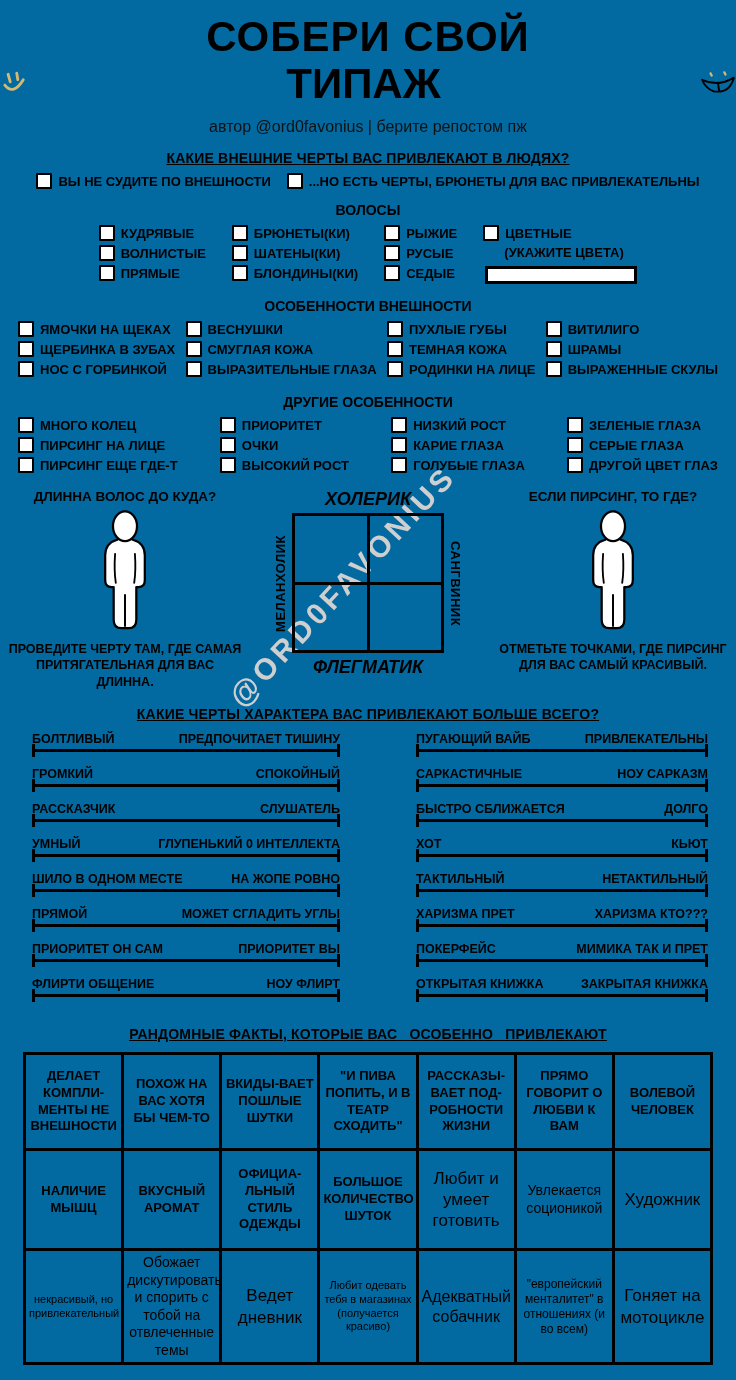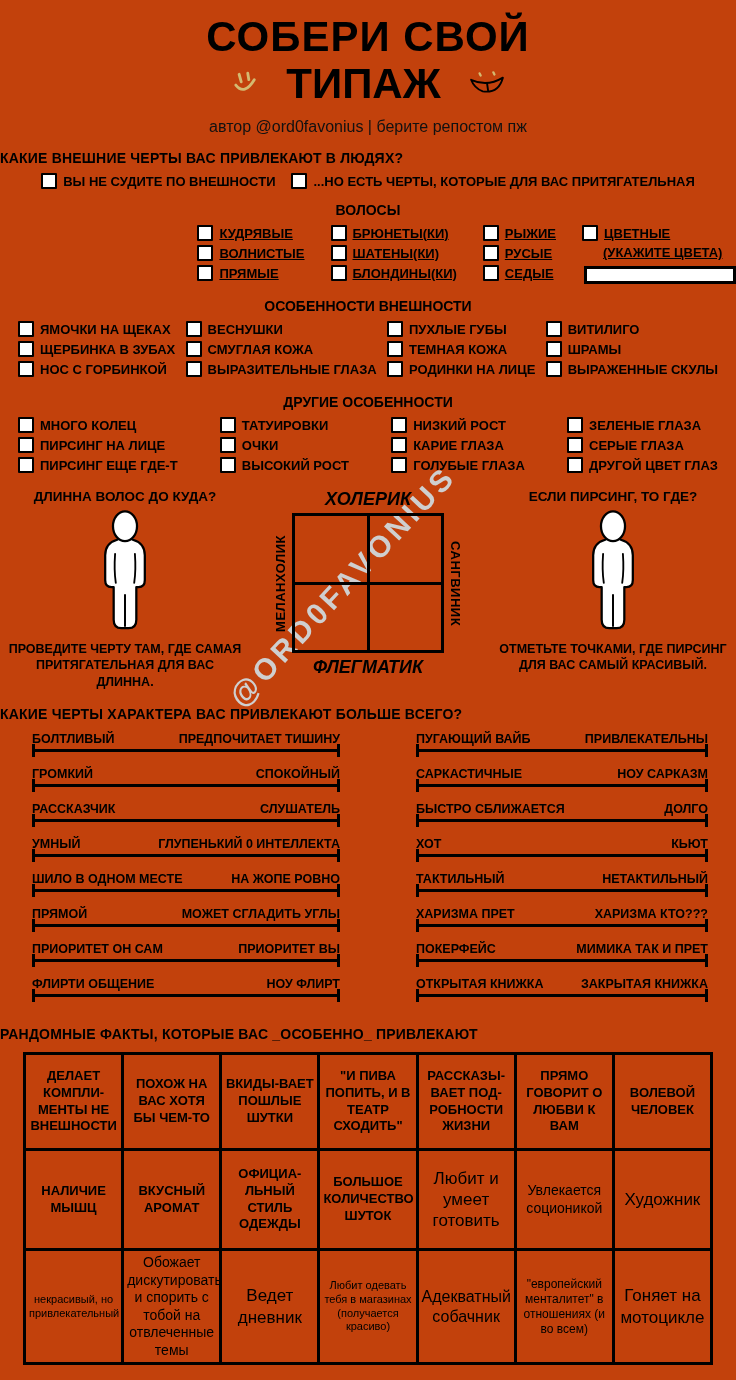--- a/index.html
+++ b/index.html
@@ -1,33 +1,33 @@
 <!DOCTYPE html>
 <html><head>
 <meta charset="utf-8">
 <style>
   html,body{margin:0;padding:0;background:#fff;}
-  .page{position:relative;width:736px;height:1380px;background:#c2410c;color:#000;
+  .page{position:relative;width:736px;height:1380px;background:#0369a1;color:#000;
         font-family:"Liberation Sans",sans-serif;overflow:hidden;}
   
   .title1{display:block;text-align:center;font-size:42px;font-weight:bold;letter-spacing:1px;
           line-height:1;margin-top:16px;}
-  .title2row{display:flex;justify-content:center;align-items:center;gap:28px;font-size:42px;
+  .title2row{display:flex;justify-content:space-between;align-items:center;gap:28px;font-size:42px;
           font-weight:bold;line-height:1.05;margin-top:4px;}
   .byline{text-align:center;font-size:16px;color:#111;margin-top:12px;}
   
-  .q{font-size:14px;font-weight:bold;text-align:left;margin-top:14px;letter-spacing:.2px;}
+  .q{font-size:14px;font-weight:bold;text-align:center;margin-top:14px;letter-spacing:.2px;text-decoration:underline;}
   .sec-title{font-size:14px;font-weight:bold;text-align:center;margin-top:13px;margin-bottom:7px;}
   
   .cb{width:12px;height:12px;border:2.5px solid #000;border-radius:1px;flex:none;background:#fff;}
   .cbi{display:flex;align-items:center;gap:6px;font-size:13px;font-weight:bold;
        margin-bottom:4px;white-space:nowrap;}
   .intro-opts{display:flex;justify-content:center;gap:16px;margin-top:7px;}
   .intro-opts .cbi{margin-bottom:0;}
-  .hair-grid{display:flex;justify-content:flex-end;gap:26px;align-items:flex-start;text-decoration:underline;}
+  .hair-grid{display:flex;justify-content:center;gap:26px;align-items:flex-start;}
   .note{font-size:13px;font-weight:bold;padding-left:21px;margin-bottom:5px;white-space:nowrap;}
   .colorbox{width:146px;height:12px;border:3px solid #000;margin-left:2px;padding:0;
             font:12px "Liberation Sans",sans-serif;}
   .g4{display:flex;justify-content:space-between;width:700px;margin:2px auto 0;}
   
   .middle{position:relative;height:205px;margin-top:10px;}
   .wm{position:absolute;left:235px;top:198px;transform:rotate(-47deg);transform-origin:0 50%;
       font-size:30px;font-weight:bold;letter-spacing:4px;color:#cfcfcf;z-index:0;white-space:nowrap;}
   .mid-left{position:absolute;left:6px;top:2px;width:238px;text-align:center;z-index:1;}
   .mid-right{position:absolute;right:2px;top:2px;width:242px;text-align:center;z-index:1;}
@@ -88,21 +88,21 @@
   <div class="byline">автор @ord0favonius | берите репостом пж</div>
 
   <div class="q">КАКИЕ ВНЕШНИЕ ЧЕРТЫ ВАС ПРИВЛЕКАЮТ В ЛЮДЯХ?</div>
   <div class="intro-opts">
     <label class="cbi">
       <span class="cb"></span>
       <span>ВЫ НЕ СУДИТЕ ПО ВНЕШНОСТИ</span>
     </label>
     <label class="cbi">
       <span class="cb"></span>
-      <span>...НО ЕСТЬ ЧЕРТЫ, КОТОРЫЕ ДЛЯ ВАС ПРИТЯГАТЕЛЬНАЯ</span>
+      <span>...НО ЕСТЬ ЧЕРТЫ, БРЮНЕТЫ ДЛЯ ВАС ПРИВЛЕКАТЕЛЬНЫ</span>
     </label>
   </div>
 
   <div class="sec-title">ВОЛОСЫ</div>
   <div class="hair-grid">
     <div>
       <label class="cbi">
           <span class="cb"></span>
           <span>КУДРЯВЫЕ</span>
         </label>
@@ -225,21 +225,21 @@
           <span>ПИРСИНГ НА ЛИЦЕ</span>
         </label>
       <label class="cbi">
           <span class="cb"></span>
           <span>ПИРСИНГ ЕЩЕ ГДЕ-Т</span>
         </label>
     </div>
     <div>
       <label class="cbi">
           <span class="cb"></span>
-          <span>ТАТУИРОВКИ</span>
+          <span>ПРИОРИТЕТ</span>
         </label>
       <label class="cbi">
           <span class="cb"></span>
           <span>ОЧКИ</span>
         </label>
       <label class="cbi">
           <span class="cb"></span>
           <span>ВЫСОКИЙ РОСТ</span>
         </label>
     </div>

